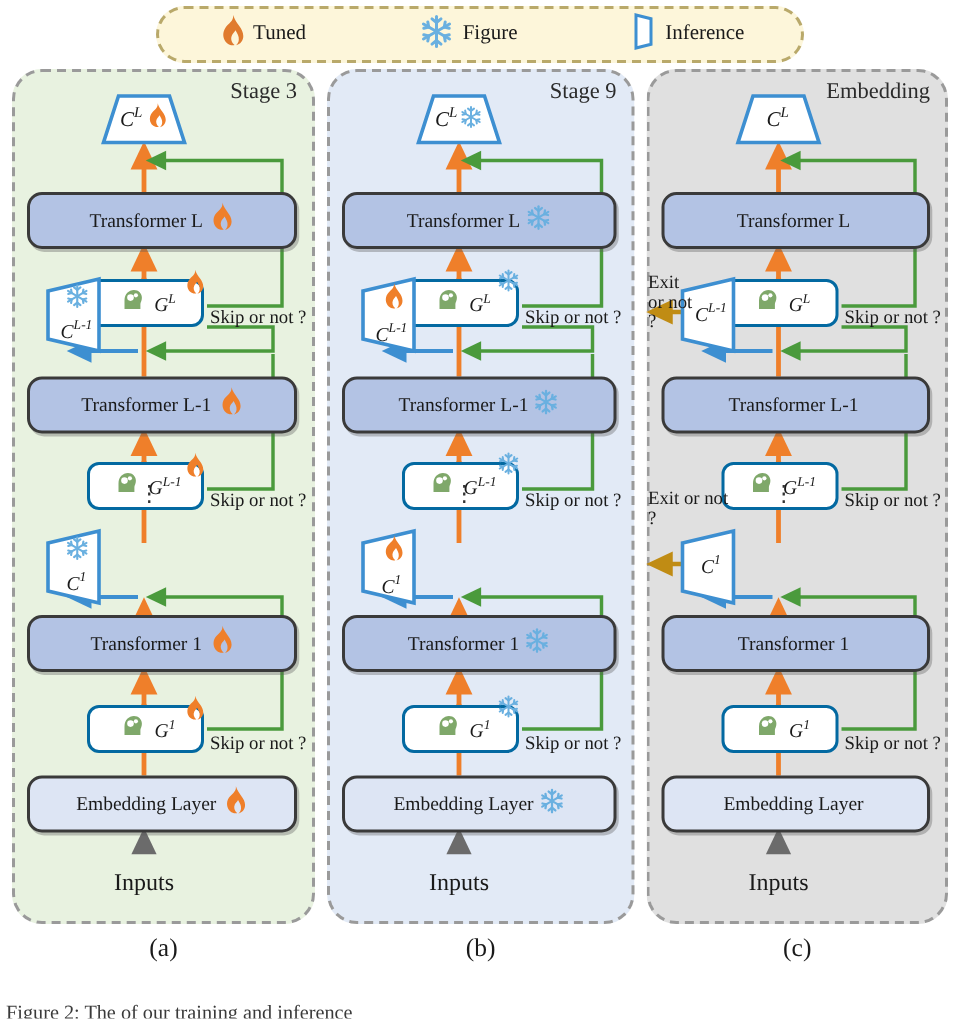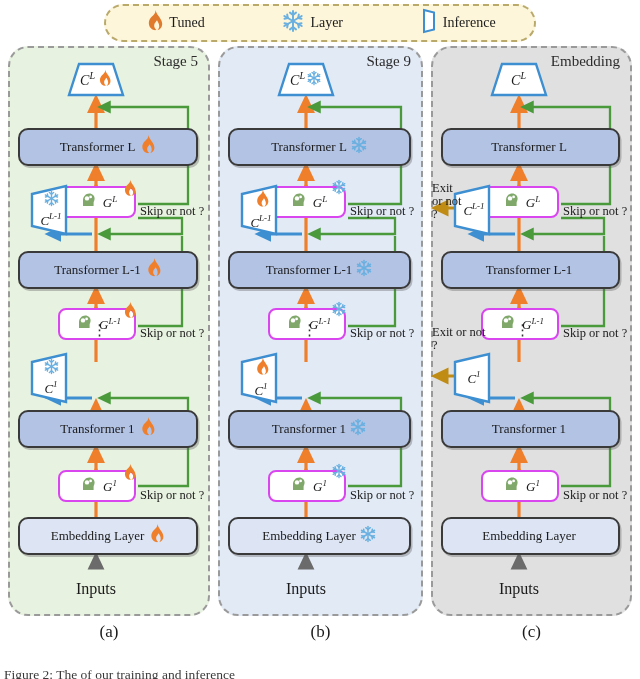--- a/index.html
+++ b/index.html
@@ -30,21 +30,21 @@
   }
   .embox{background:#dde5f4;}
   .tbox .lbl{font-family:"Liberation Serif",serif;white-space:nowrap;}
 
   
   .gate{
     position:absolute;height:32px;border:2px solid #5aa councils;border-radius:8px;
     background:#ffffff;display:flex;align-items:center;justify-content:center;gap:2px;
     box-sizing:border-box;font-size:12px;
   }
-  .gate{border:2px solid #d946ef;}
+  .gate{border:2px solid #0369a1;}
   .gate .glbl{font-family:"Liberation Serif",serif;font-style:italic;}
 
   
   .clf-top{position:absolute;width:60px;height:34px;}
   .clf-side{position:absolute;width:48px;height:48px;}
 
   
   .skip{position:absolute;font-size:12.5px;font-family:"Liberation Serif",serif;white-space:nowrap;}
   .exitlbl{position:absolute;font-size:12.5px;font-family:"Liberation Serif",serif;line-height:13px;}
   .inputs{position:absolute;font-size:16px;font-family:"Liberation Serif",serif;}
@@ -85,35 +85,35 @@
             <line x1="6.8" y1="9" x2="3.5" y2="9.8"></line>
           <line x1="17.2" y1="15" x2="17.8" y2="18.4"></line>
             <line x1="17.2" y1="15" x2="20.5" y2="14.2"></line>
           <line x1="6.8" y1="15" x2="3.5" y2="14.2"></line>
             <line x1="6.8" y1="15" x2="6.2" y2="18.4"></line>
           <line x1="17.2" y1="9" x2="20.5" y2="9.8"></line>
             <line x1="17.2" y1="9" x2="17.8" y2="5.6"></line>
         </g>
       </svg>
     </span>
-    <span class="legend-label">Layer</span>
+    <span class="legend-label">Figure</span>
   </div>
 
   <div class="legend-item">
     <span class="ico">
       <svg width="18" height="26" viewBox="0 0 18 26">
         <path d="M4 2 L14 4.5 L14 21.5 L4 24 Z" fill="#ffffff" stroke="#3d8fd1" stroke-width="2"></path>
       </svg>
     </span>
     <span class="legend-label">Inference</span>
   </div>
 </div>
 
 <div class="panel" id="panel-a">
-  <div class="panel-title">Stage 5</div>
+  <div class="panel-title">Stage 3</div>
 </div>
 <div class="panel" id="panel-b">
   <div class="panel-title">Stage 9</div>
 </div>
 <div class="panel" id="panel-c">
   <div class="panel-title">Embedding</div>
 </div>
 
 <div class="panel-caption" style="left:8px;">(a)</div>
 <div class="panel-caption" style="left:218px;width:205px;">(b)</div>

